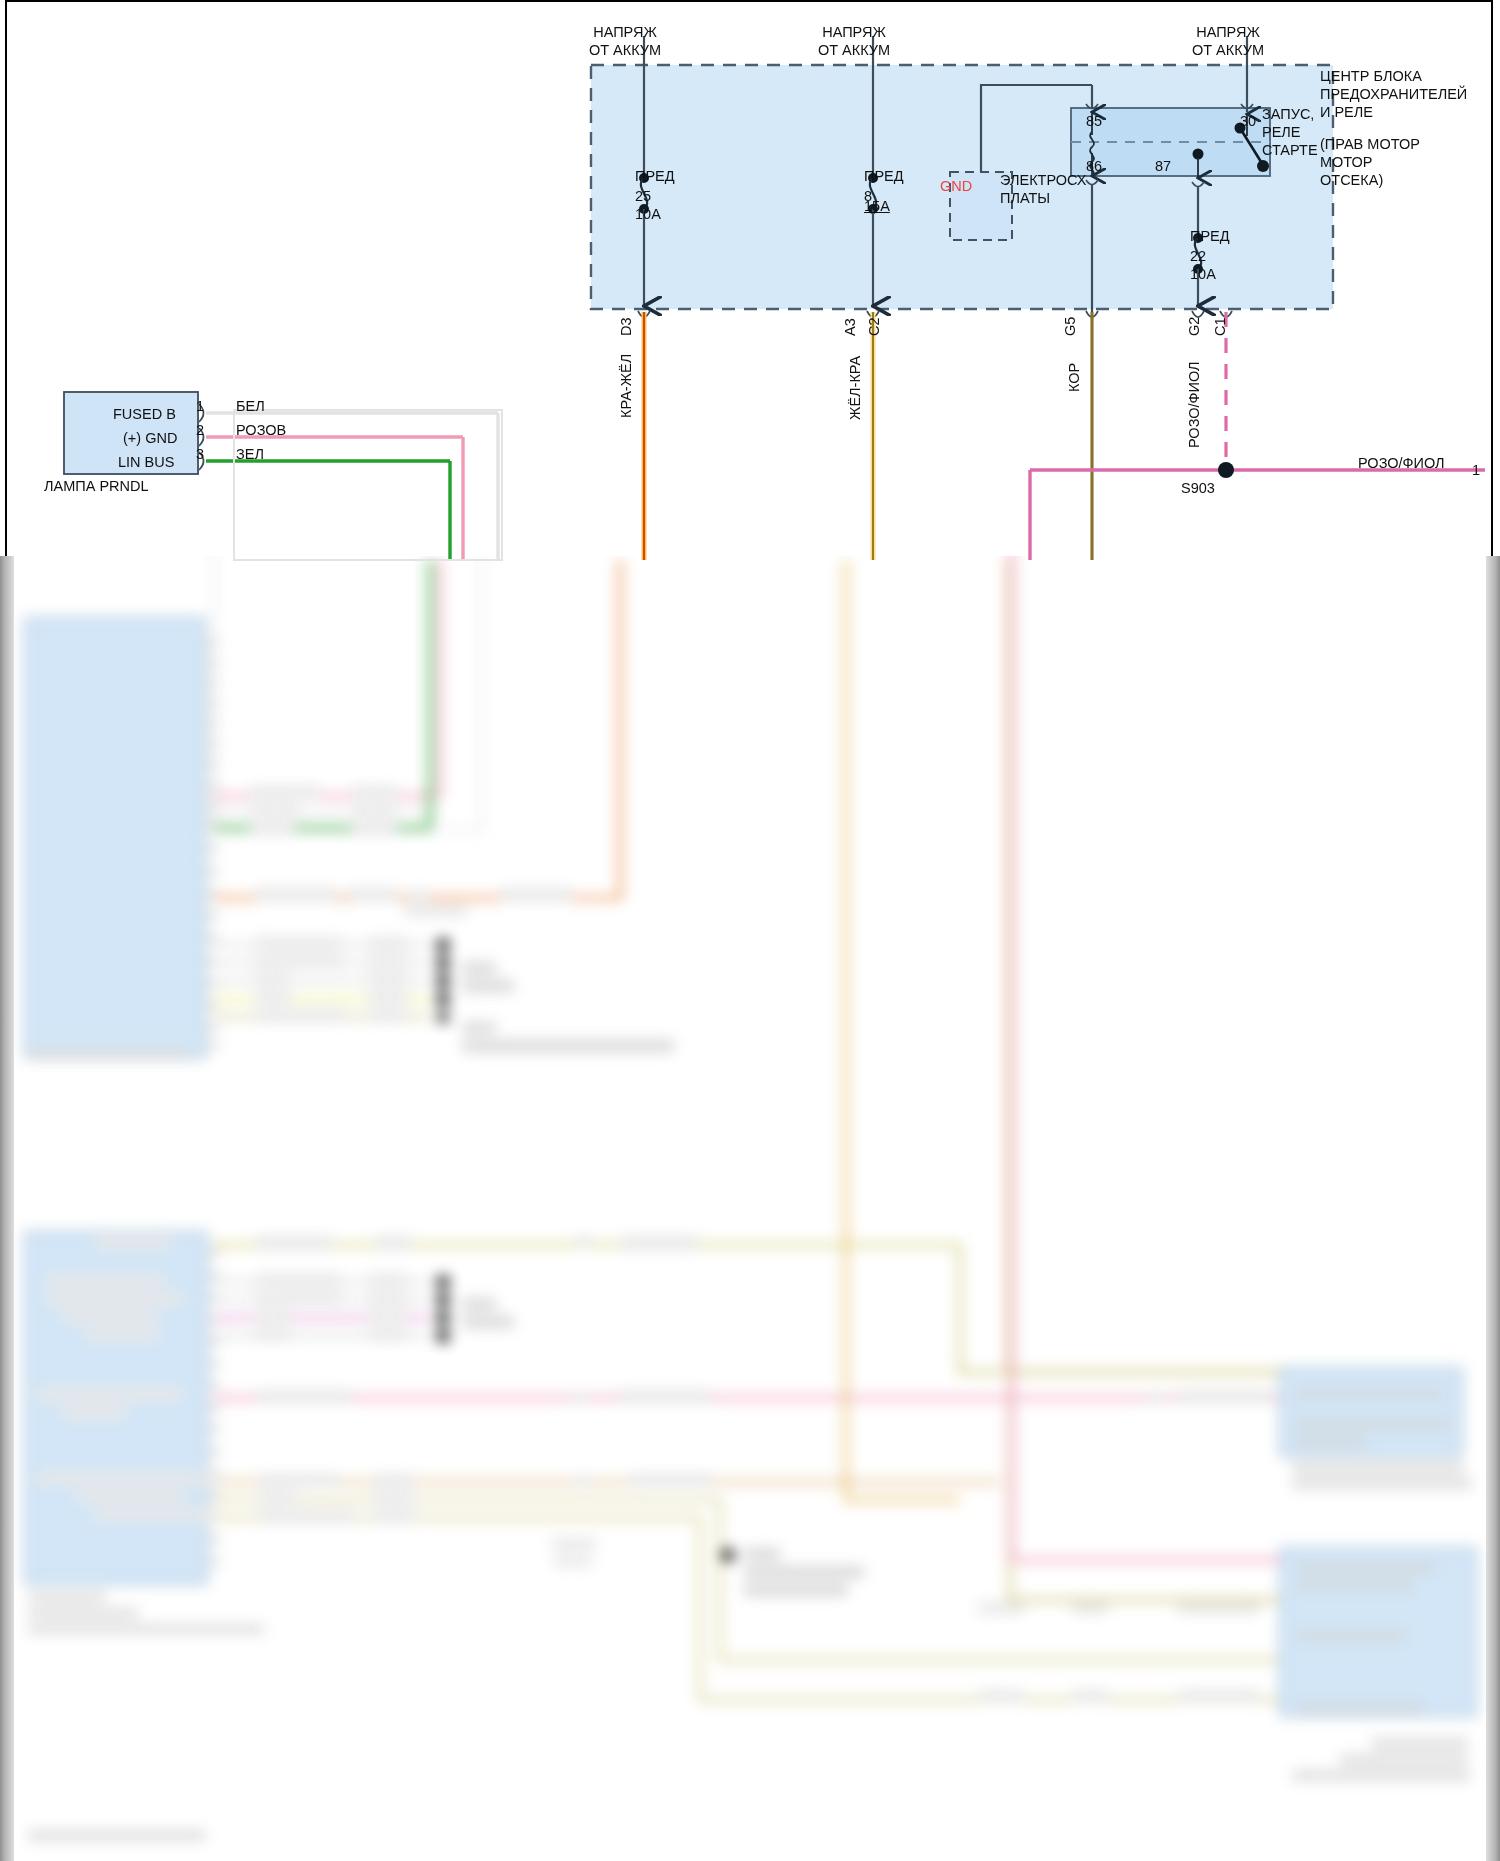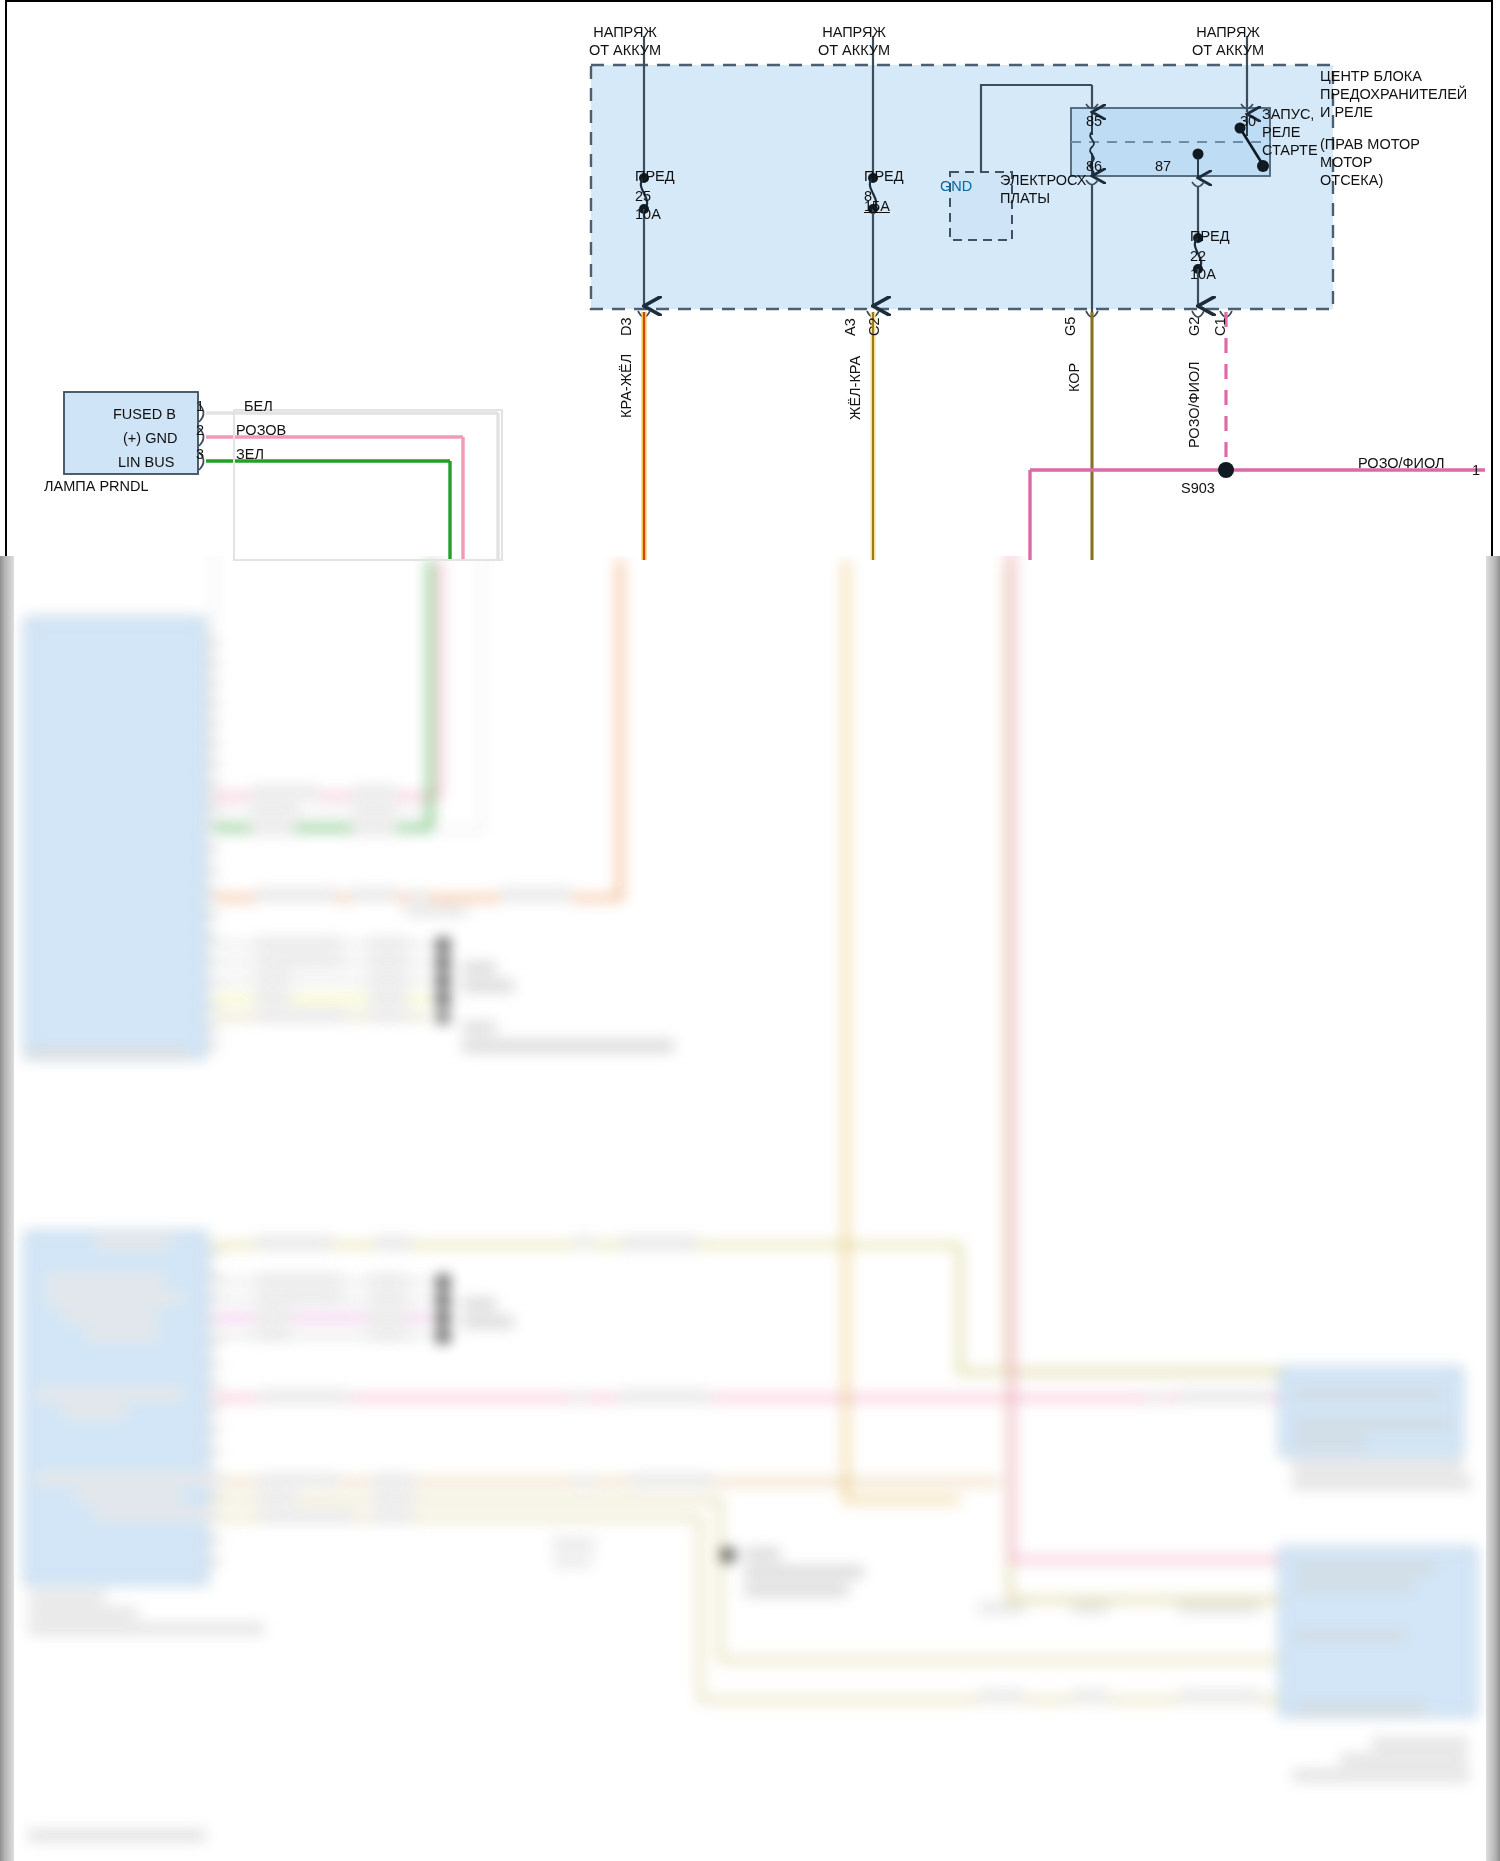--- a/index.html
+++ b/index.html
@@ -400,21 +400,21 @@
 
   <div class="lbl t14" style="left:864px;top:168px;">ПРЕД</div>
   <div class="lbl t14" style="left:864px;top:188px;">8</div>
   <div class="lbl t14" style="left:864px;top:198px;text-decoration:underline;">15A</div>
 
   <div class="lbl t14" style="left:1190px;top:228px;">ПРЕД</div>
   <div class="lbl t14" style="left:1190px;top:248px;">22</div>
   <div class="lbl t14" style="left:1190px;top:266px;">10A</div>
 
   
-  <div class="lbl t14" style="left:940px;top:178px;color:#0369a1;">GND</div>
+  <div class="lbl t14" style="left:940px;top:178px;color:#ef4444;">GND</div>
   <div class="lbl t14" style="left:1000px;top:172px;">ЭЛЕКТРОСХ</div>
   <div class="lbl t14" style="left:1000px;top:190px;">ПЛАТЫ</div>
 
   
   <div class="lbl t14" style="left:1086px;top:113px;">85</div>
   <div class="lbl t14" style="left:1240px;top:113px;">30</div>
   <div class="lbl t14" style="left:1086px;top:158px;">86</div>
   <div class="lbl t14" style="left:1155px;top:158px;">87</div>
 
   
@@ -452,21 +452,21 @@
 
   
   <div class="lbl t14" style="left:113px;top:406px;text-align:right;width:60px;">FUSED B</div>
   <div class="lbl t14" style="left:123px;top:430px;text-align:right;width:50px;">(+) GND</div>
   <div class="lbl t14" style="left:118px;top:454px;text-align:right;width:55px;">LIN BUS</div>
 
   <div class="lbl t14" style="left:196px;top:398px;">1</div>
   <div class="lbl t14" style="left:196px;top:422px;">2</div>
   <div class="lbl t14" style="left:196px;top:446px;">3</div>
 
-  <div class="lbl t14" style="left:236px;top:398px;margin-left:8px;">БЕЛ</div>
+  <div class="lbl t14" style="left:236px;top:398px;">БЕЛ</div>
   <div class="lbl t14" style="left:236px;top:422px;">РОЗОВ</div>
   <div class="lbl t14" style="left:236px;top:446px;">ЗЕЛ</div>
 
   <div class="lbl t14" style="left:44px;top:478px;">ЛАМПА PRNDL</div>
 
   </div>
 
   <div class="pageborder"></div>
 
 </div>

